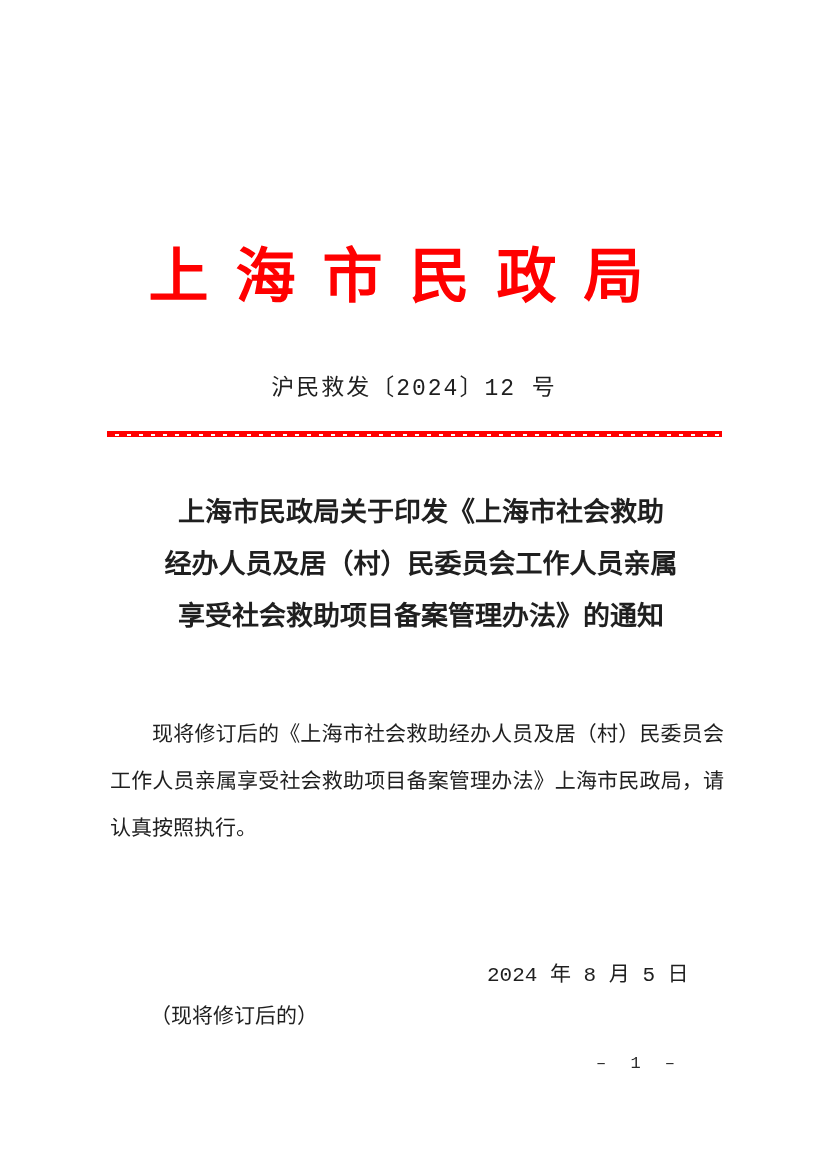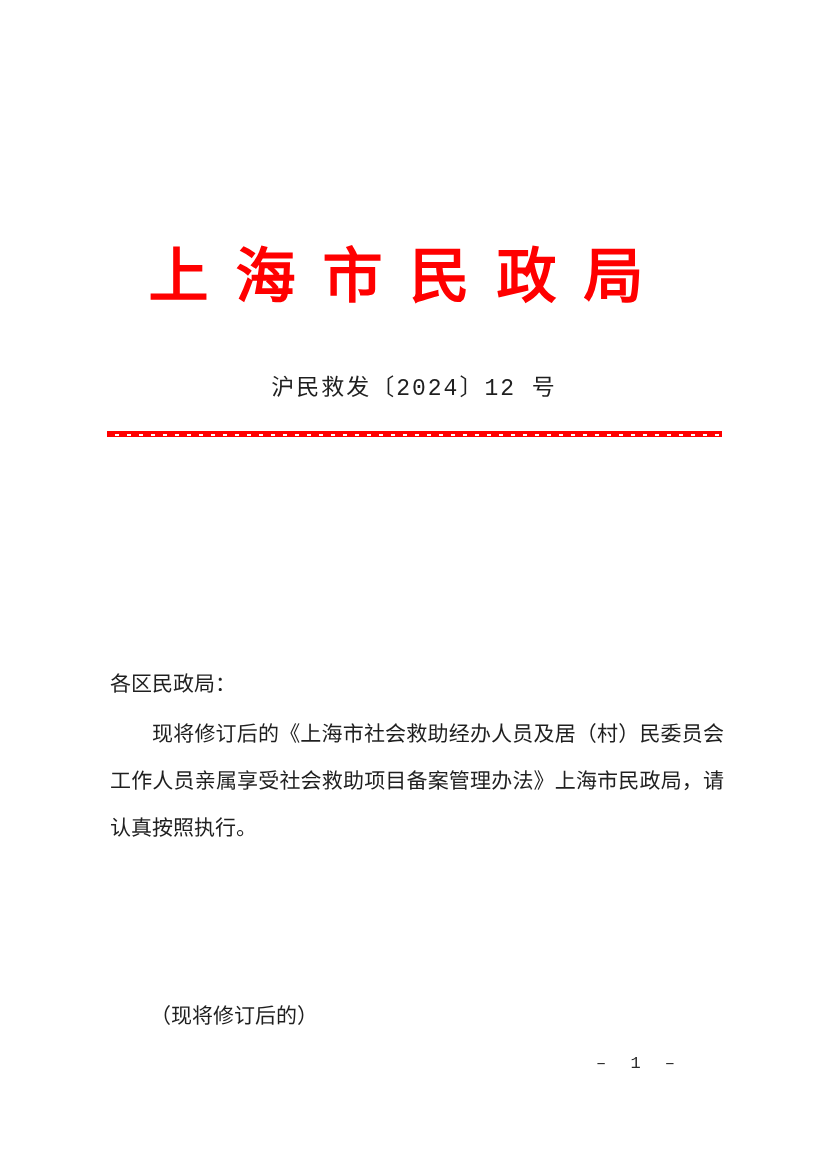--- a/index.html
+++ b/index.html
@@ -124,23 +124,28 @@
 <body>
 
 <div class="page">
 
   <div class="agency-title">上海市民政局</div>
 
   <div class="doc-number">沪民救发〔2024〕12 号</div>
 
   <div class="red-line"></div>
 
+  <div class="doc-title">
+    <div>上海市民政局关于印发《上海市社会救助</div>
+    <div>经办人员及居（村）民委员会工作人员亲属</div>
+    <div>享受社会救助项目备案管理办法》的通知</div>
+  </div>
 
-  <div class="salutation">各区民政局：</div>
 
   <div class="body-paragraph">现将修订后的《上海市社会救助经办人员及居（村）民委员会工作人员亲属享受社会救助项目备案管理办法》上海市民政局，请认真按照执行。</div>
 
+  <div class="doc-date">2024 年 8 月 5 日</div>
 
   <div class="disclosure-note">（现将修订后的）</div>
 
   <div class="page-number">– 1 –</div>
 
 </div>
 
 </body></html>

